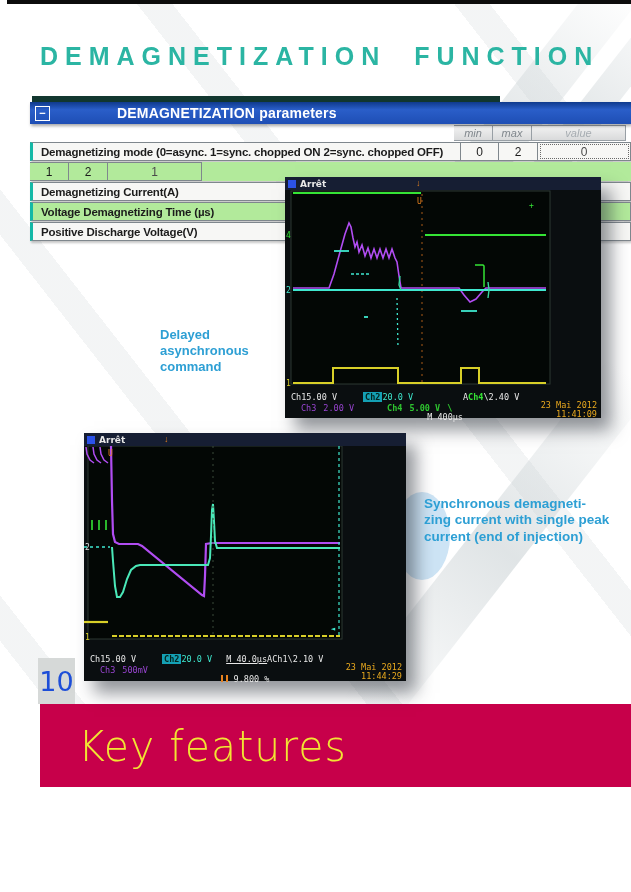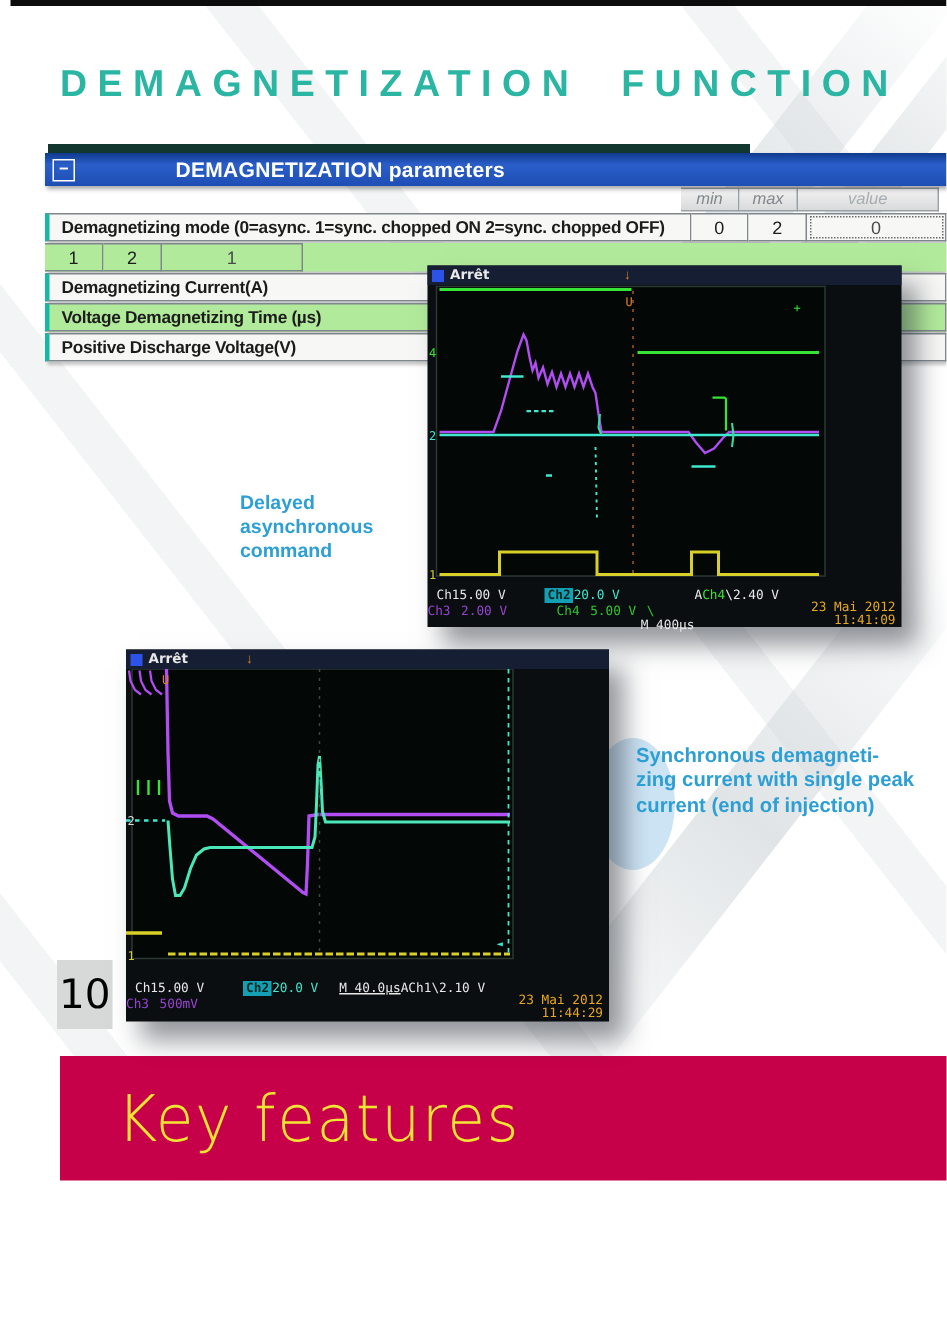--- a/index.html
+++ b/index.html
@@ -47,44 +47,44 @@
   
   .scope{z-index:5;background:#0a0e10;box-shadow:10px 12px 16px rgba(40,46,56,.5);}
   .sc-head{position:absolute;top:0;left:0;right:0;height:13px;background:#161e33;display:flex;align-items:center;}
   .sc-ico{width:8px;height:8px;background:#2c52e8;margin:0 4px 0 3px;}
   .sc-status{color:#e8e8e8;font-size:9px;font-weight:bold;font-family:"DejaVu Sans",sans-serif;}
   .sc-trig{position:absolute;top:1px;color:#e8821e;font-size:9px;font-weight:bold;}
   .sc-svg{position:absolute;left:0;}
   .readout{position:absolute;left:0;right:0;font-family:"DejaVu Sans Mono",monospace;font-size:8.5px;color:#e8e8e8;}
   .ro-line{display:flex;align-items:center;white-space:nowrap;}
   .ro1{padding:2px 0 0 6px;gap:0;height:10px;}
-  .ro2{padding:1px 0 0 0;gap:7px;height:9px;opacity:.85;}
+  .ro2{padding:1px 0 0 16px;gap:7px;height:9px;opacity:.85;}
   .ro3{height:9px;justify-content:center;gap:3px;}
-  .w{color:#e8e8e8;} .cy{color:#3fe8cf;} .gr{color:#35e435;} .pu{color:#b14df2;}
+  .w{color:#e8e8e8;} .cy{color:#3fe8cf;} .gr{color:#35e435;font-weight:bold;} .pu{color:#b14df2;}
   .hl{background:#14a0b4;color:#04251f;padding:0 2px;font-weight:bold;}
   .pico{display:inline-block;width:3px;height:7px;border-left:2px solid #e8821e;border-right:2px solid #e8821e;margin-right:3px;}
   .ro-date{position:absolute;right:4px;top:10px;color:#e8a81e;font-size:8.5px;}
   .ro-clock{position:absolute;right:4px;top:19px;color:#e8a81e;font-size:8.5px;}
 
   #scope1{left:285px;top:177px;width:316px;height:241px;}
   #scope1 .sc-svg{top:13px;}
   #scope1 .readout{top:213px;height:28px;}
   #scope2{left:84px;top:433px;width:322px;height:248px;}
   #scope2 .sc-svg{top:13px;}
   #scope2 .readout{top:219px;height:29px;}
 
   
   .ann{z-index:6;color:#2d9fd4;font-weight:bold;font-size:13px;line-height:1.22;}
   #ann-delayed{left:160px;top:327px;width:122px;}
   #ann-sync{left:424px;top:496px;width:188px;font-size:13.5px;}
   .bubble{left:394px;top:492px;width:56px;height:88px;background:#cde4f5;border-radius:50%;z-index:4;}
 
   
-  .pagenum{left:38px;top:640px;width:37px;height:46px;background:#d6d9d8;z-index:1;
-    display:flex;align-items:center;justify-content:center;color:#000000;
+  .pagenum{left:38px;top:658px;width:37px;height:46px;background:#d6d9d8;z-index:1;
+    display:flex;align-items:center;justify-content:center;color:#1d4ed8;
     font-size:27px;font-family:"DejaVu Sans",sans-serif;}
   .footer{left:0;top:704px;width:631px;height:83px;background:#c7004a;z-index:2;display:flex;align-items:center;margin-left:40px;}
   .footer-title{color:#f1e533;font-size:41px;font-family:"DejaVu Sans",sans-serif;font-weight:200;
     margin-left:38px;letter-spacing:1px;transform:scaleY(1.05);}
 </style>
 </head>
 <body>
 
 <div class="bg-texture"></div>
 <div class="streak" style="left:470px;top:-60px;width:46px;height:420px;transform:rotate(38deg);"></div>
@@ -231,20 +231,24 @@
       <span class="w" style="margin-left:14px;text-decoration:underline;">M 40.0µs</span>
       <span class="w">A</span>
       <span class="w">Ch1</span>
       <span class="w">\</span>
       <span class="w">2.10 V</span>
     </div>
     <div class="ro-line ro2">
       <span class="pu">Ch3</span>
       <span class="pu">500mV</span>
     </div>
+    <div class="ro-line ro3">
+      <i class="pico"></i>
+      <span class="w">9.800 %</span>
+    </div>
     <div class="ro-date">23 Mai 2012</div>
     <div class="ro-clock">11:44:29</div>
   </div>
 </div>
 
 <div class="abs pagenum">10</div>
 <div class="abs footer">
   <div class="footer-title">Key features</div>
 </div>
 

